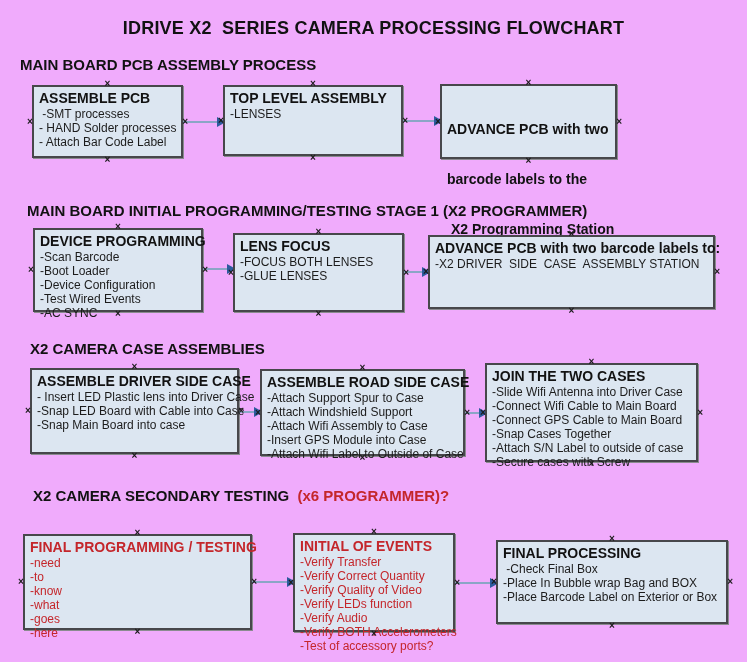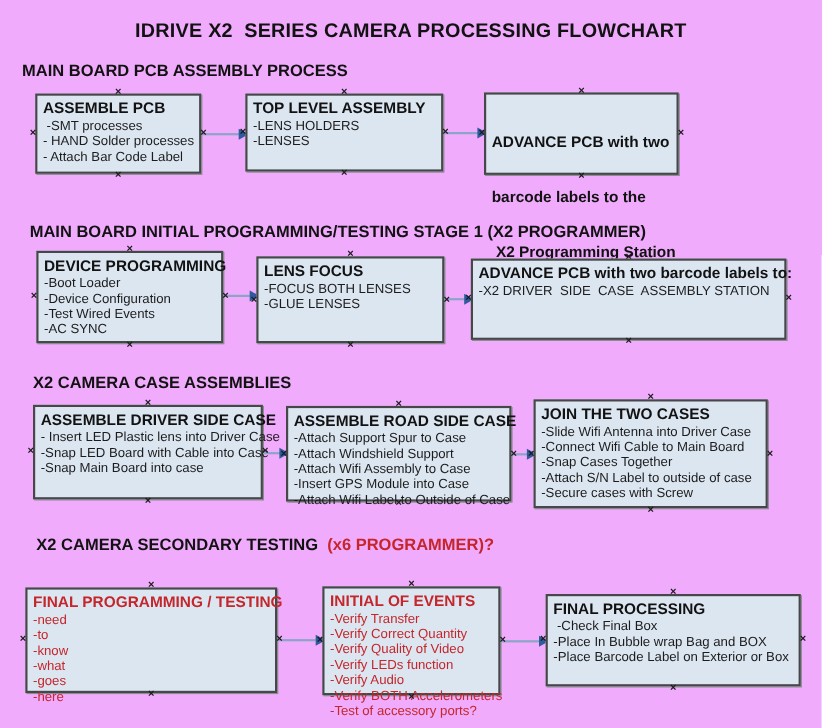--- a/index.html
+++ b/index.html
@@ -47,21 +47,20 @@
   <div class="arrow" style="left:183px;top:121px;width:40px;">
       <i class="ah"></i>
     </div>
 
   <div class="box" style="left:223px;top:85px;width:180px;height:71px;">
     <span class="cp cpt">×</span>
     <span class="cp cpb">×</span>
     <span class="cp cpl">×</span>
     <span class="cp cpr">×</span>
     <div class="btitle">TOP LEVEL ASSEMBLY</div>
-    <div class="bitem">-LENS HOLDERS</div>
     <div class="bitem">-LENSES</div>
   </div>
 
   <div class="arrow" style="left:403px;top:120px;width:37px;">
       <i class="ah"></i>
     </div>
 
   <div class="box loose boldi" style="left:440px;top:84px;width:177px;height:75px;">
     <span class="cp cpt">×</span>
     <span class="cp cpb">×</span>
@@ -73,20 +72,21 @@
   </div>
 
   <div class="heading" style="left:27px;top:202px;">MAIN BOARD INITIAL PROGRAMMING/TESTING STAGE 1 (X2 PROGRAMMER)</div>
 
   <div class="box" style="left:33px;top:228px;width:170px;height:84px;">
     <span class="cp cpt">×</span>
     <span class="cp cpb">×</span>
     <span class="cp cpl">×</span>
     <span class="cp cpr">×</span>
     <div class="btitle">DEVICE PROGRAMMING</div>
+    <div class="bitem">-Scan Barcode</div>
     <div class="bitem">-Boot Loader</div>
     <div class="bitem">-Device Configuration</div>
     <div class="bitem">-Test Wired Events</div>
     <div class="bitem">-AC SYNC</div>
   </div>
 
   <div class="arrow" style="left:203px;top:268px;width:30px;">
       <i class="ah"></i>
     </div>
 
@@ -148,20 +148,21 @@
     </div>
 
   <div class="box" style="left:485px;top:363px;width:213px;height:99px;">
     <span class="cp cpt">×</span>
     <span class="cp cpb">×</span>
     <span class="cp cpl">×</span>
     <span class="cp cpr">×</span>
     <div class="btitle">JOIN THE TWO CASES</div>
     <div class="bitem">-Slide Wifi Antenna into Driver Case</div>
     <div class="bitem">-Connect Wifi Cable to Main Board</div>
+    <div class="bitem">-Connect GPS Cable to Main Board</div>
     <div class="bitem">-Snap Cases Together</div>
     <div class="bitem">-Attach S/N Label to outside of case</div>
     <div class="bitem">-Secure cases with Screw</div>
   </div>
 
   <div class="heading" style="left:33px;top:487px;text-align:right;"><span>X2 CAMERA SECONDARY TESTING  </span><span class="red-part">(x6 PROGRAMMER)?</span></div>
 
   <div class="box red" style="left:23px;top:534px;width:229px;height:96px;">
     <span class="cp cpt">×</span>
     <span class="cp cpb">×</span>

